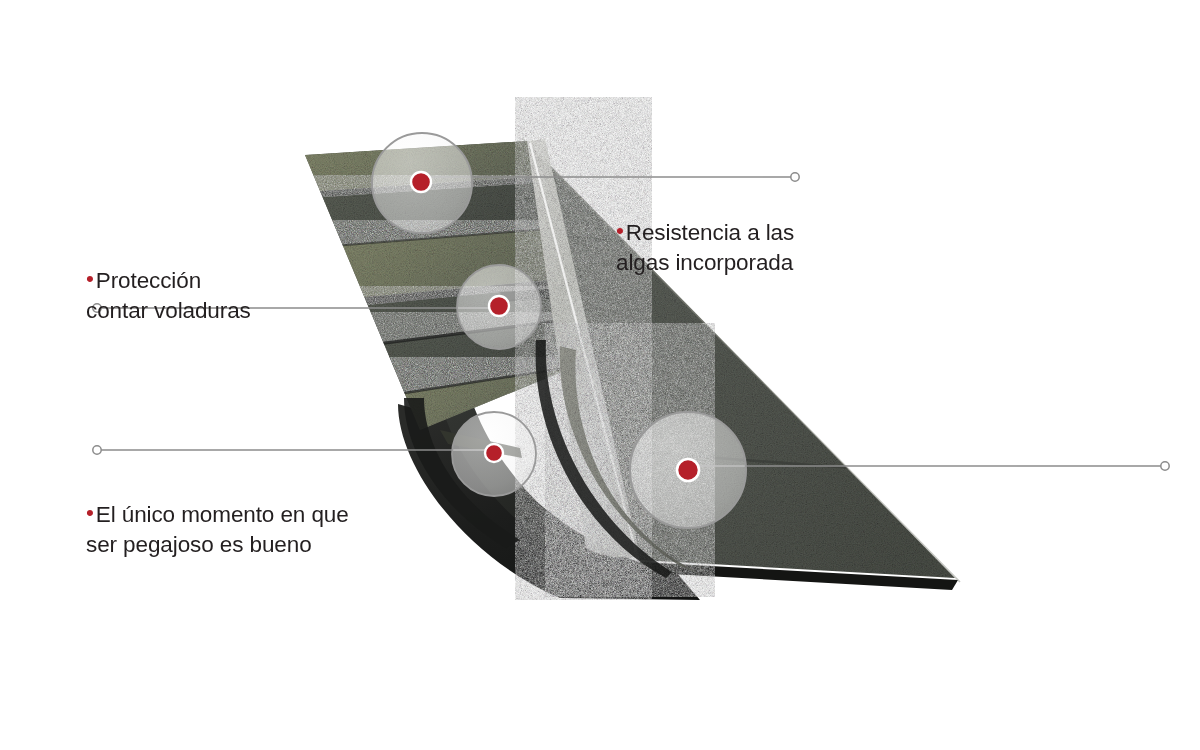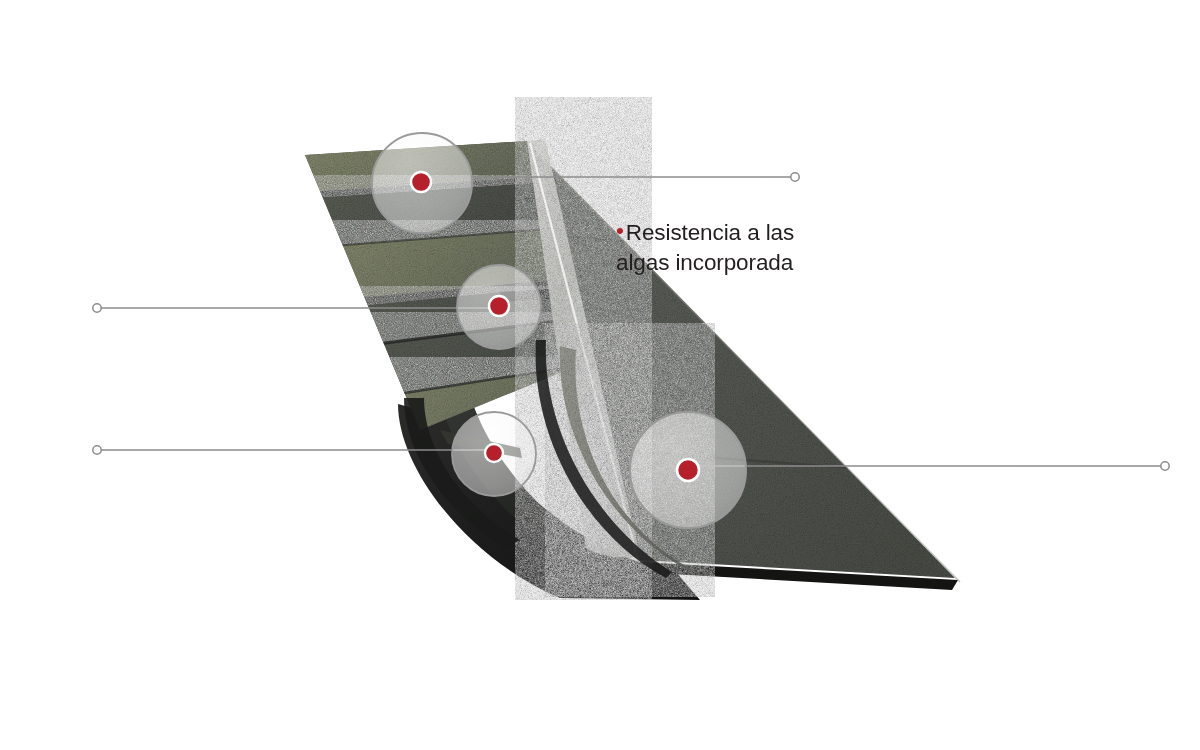--- a/index.html
+++ b/index.html
@@ -214,16 +214,24 @@
       <circle cx="688" cy="470" r="58" fill="url(#lensGrad)" stroke="#9a9a9a" stroke-width="2"></circle>
       <circle cx="688" cy="470" r="11" fill="#b5202a" stroke="#ffffff" stroke-width="2.6"></circle>
     </g>
   </svg>
 
   <div class="callout-text ct-right" style="left:616px; top:188px;">
     <span class="bullet">•</span><span class="body">Resistencia a las
 algas incorporada</span>
   </div>
 
-
+  <div class="callout-text ct-left" style="left:86px; top:236px;">
+    <span class="bullet">•</span><span class="body">Protección
+contar voladuras</span>
+  </div>
+
+  <div class="callout-text ct-left" style="left:86px; top:470px;">
+    <span class="bullet">•</span><span class="body">El único momento en que
+ser pegajoso es bueno</span>
+  </div>
 
 
 </div>
 
 </body></html>

